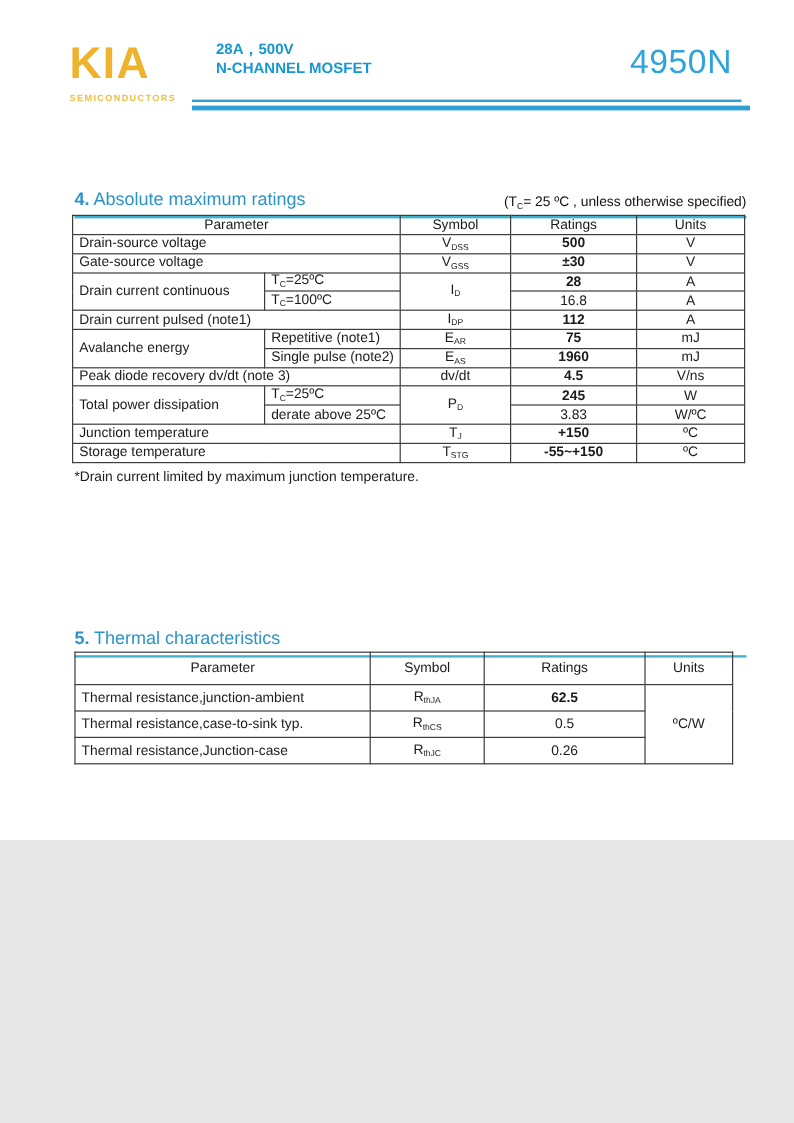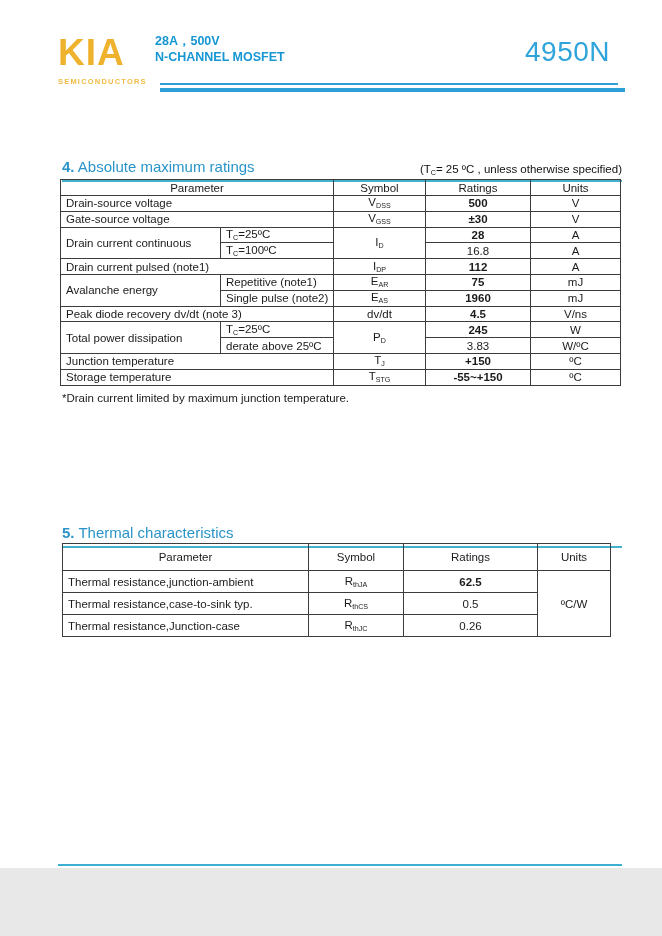--- a/index.html
+++ b/index.html
@@ -1,25 +1,25 @@
 <!DOCTYPE html>
 <html><head>
 <meta charset="utf-8">
 <style>
   html,body{margin:0;padding:0;background:#e8e8e8;}
   #page{
-    position:relative;width:662px;height:868px;background:#ffffff;
+    position:relative;width:662px;height:700px;background:#ffffff;
     font-family:"Liberation Sans",sans-serif;color:#1b1b1b;overflow:hidden;
     margin:0 auto;
   }
   
   .logo{position:absolute;left:58px;top:30px;}
   .logo-main{font-size:37px;font-weight:bold;color:#efb22d;line-height:1.25;letter-spacing:1px;}
   .logo-sub{font-size:7.5px;font-weight:bold;color:#f0bc45;letter-spacing:1.2px;margin-top:1px;}
-  .spec{position:absolute;left:155px;top:33px;color:#1697d3;font-weight:bold;font-size:12.5px;line-height:16px;}
+  .spec{position:absolute;left:180px;top:33px;color:#1697d3;font-weight:bold;font-size:12.5px;line-height:16px;}
   .part-number{position:absolute;right:52px;top:36px;font-size:28px;color:#2ea4da;font-weight:500;letter-spacing:0.5px;text-align:center;}
   .hline-thin{position:absolute;left:160px;top:83px;width:458px;height:2px;background:#2d9fd6;}
   .hline-thick{position:absolute;left:160px;top:88px;width:465px;height:4px;background:#2d9fd6;}
   
   .section-title{
     position:absolute;left:62px;width:560px;font-size:15px;color:#2a94c9;
     border-bottom:2px solid #44b1cc;padding-bottom:5px;margin-top:38px;
   }
   .section-title .num{font-weight:bold;}
   #sec4{top:120px;}

